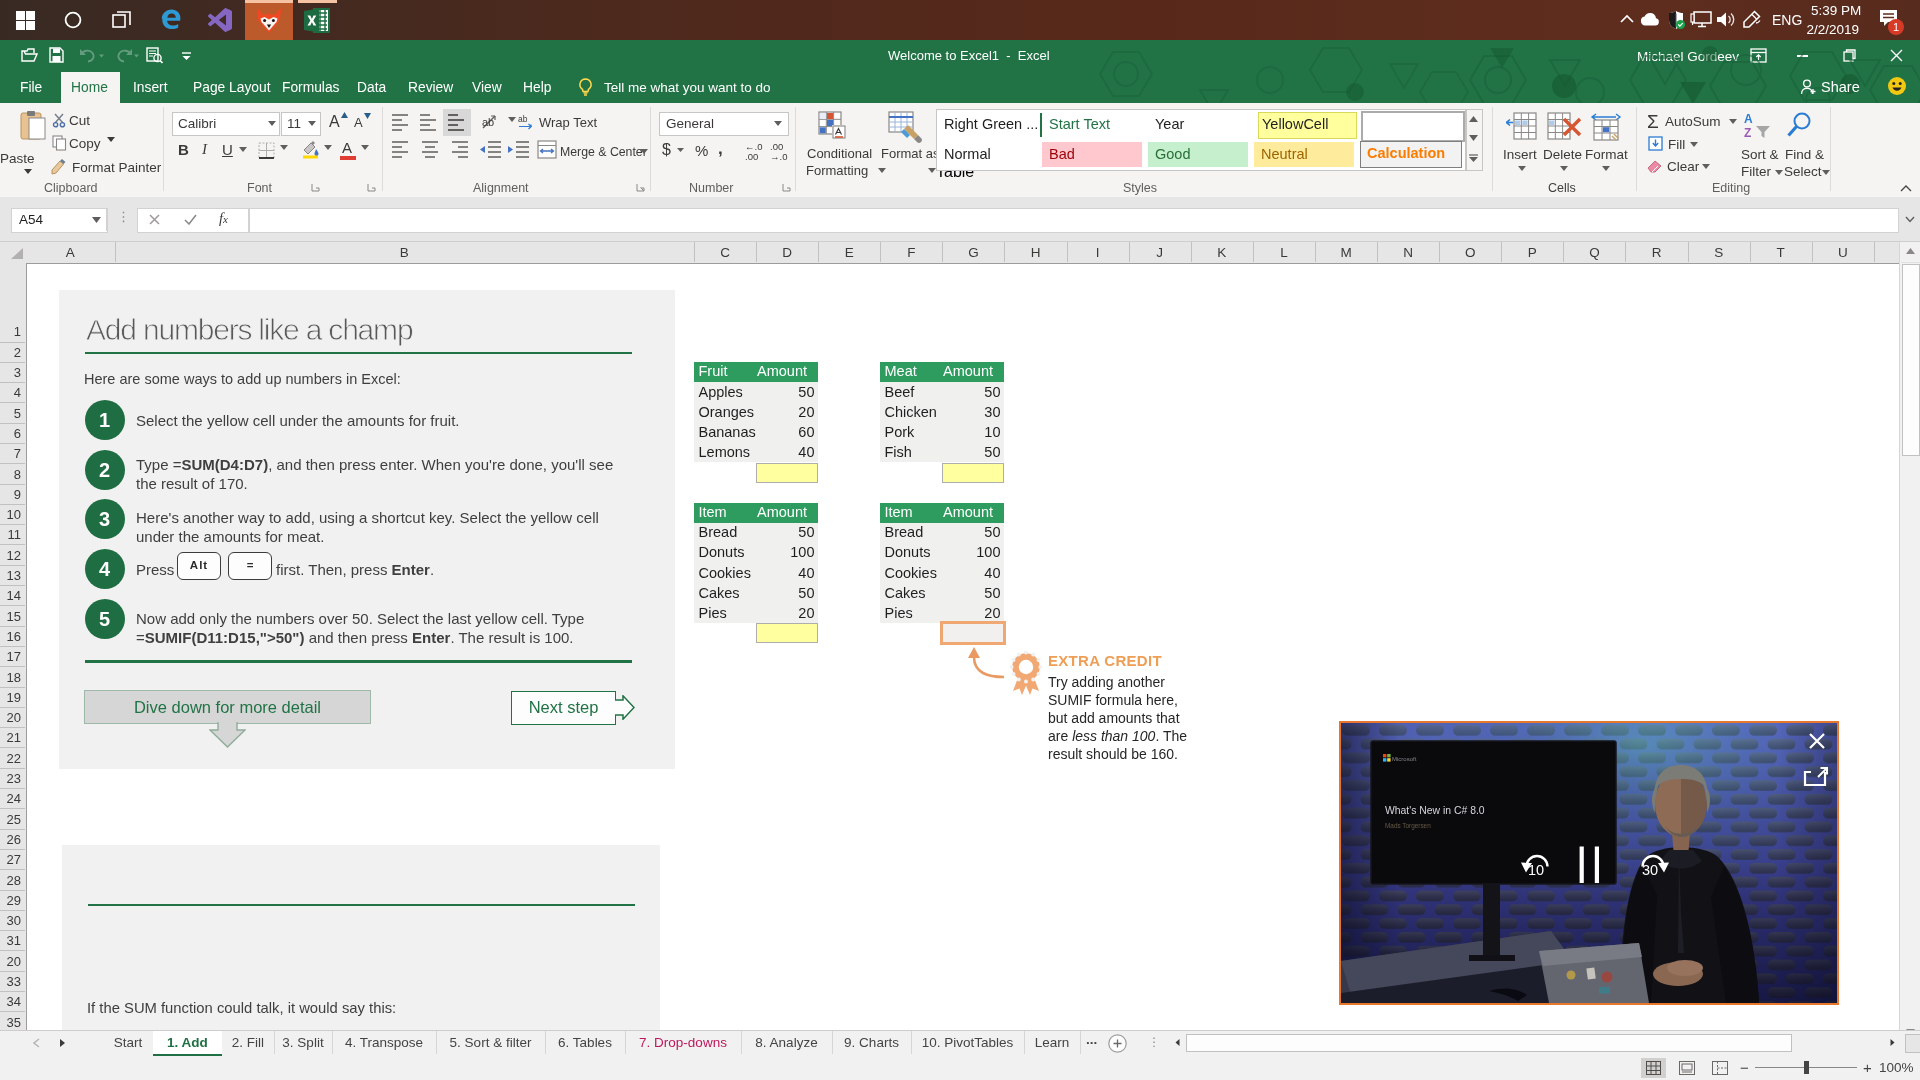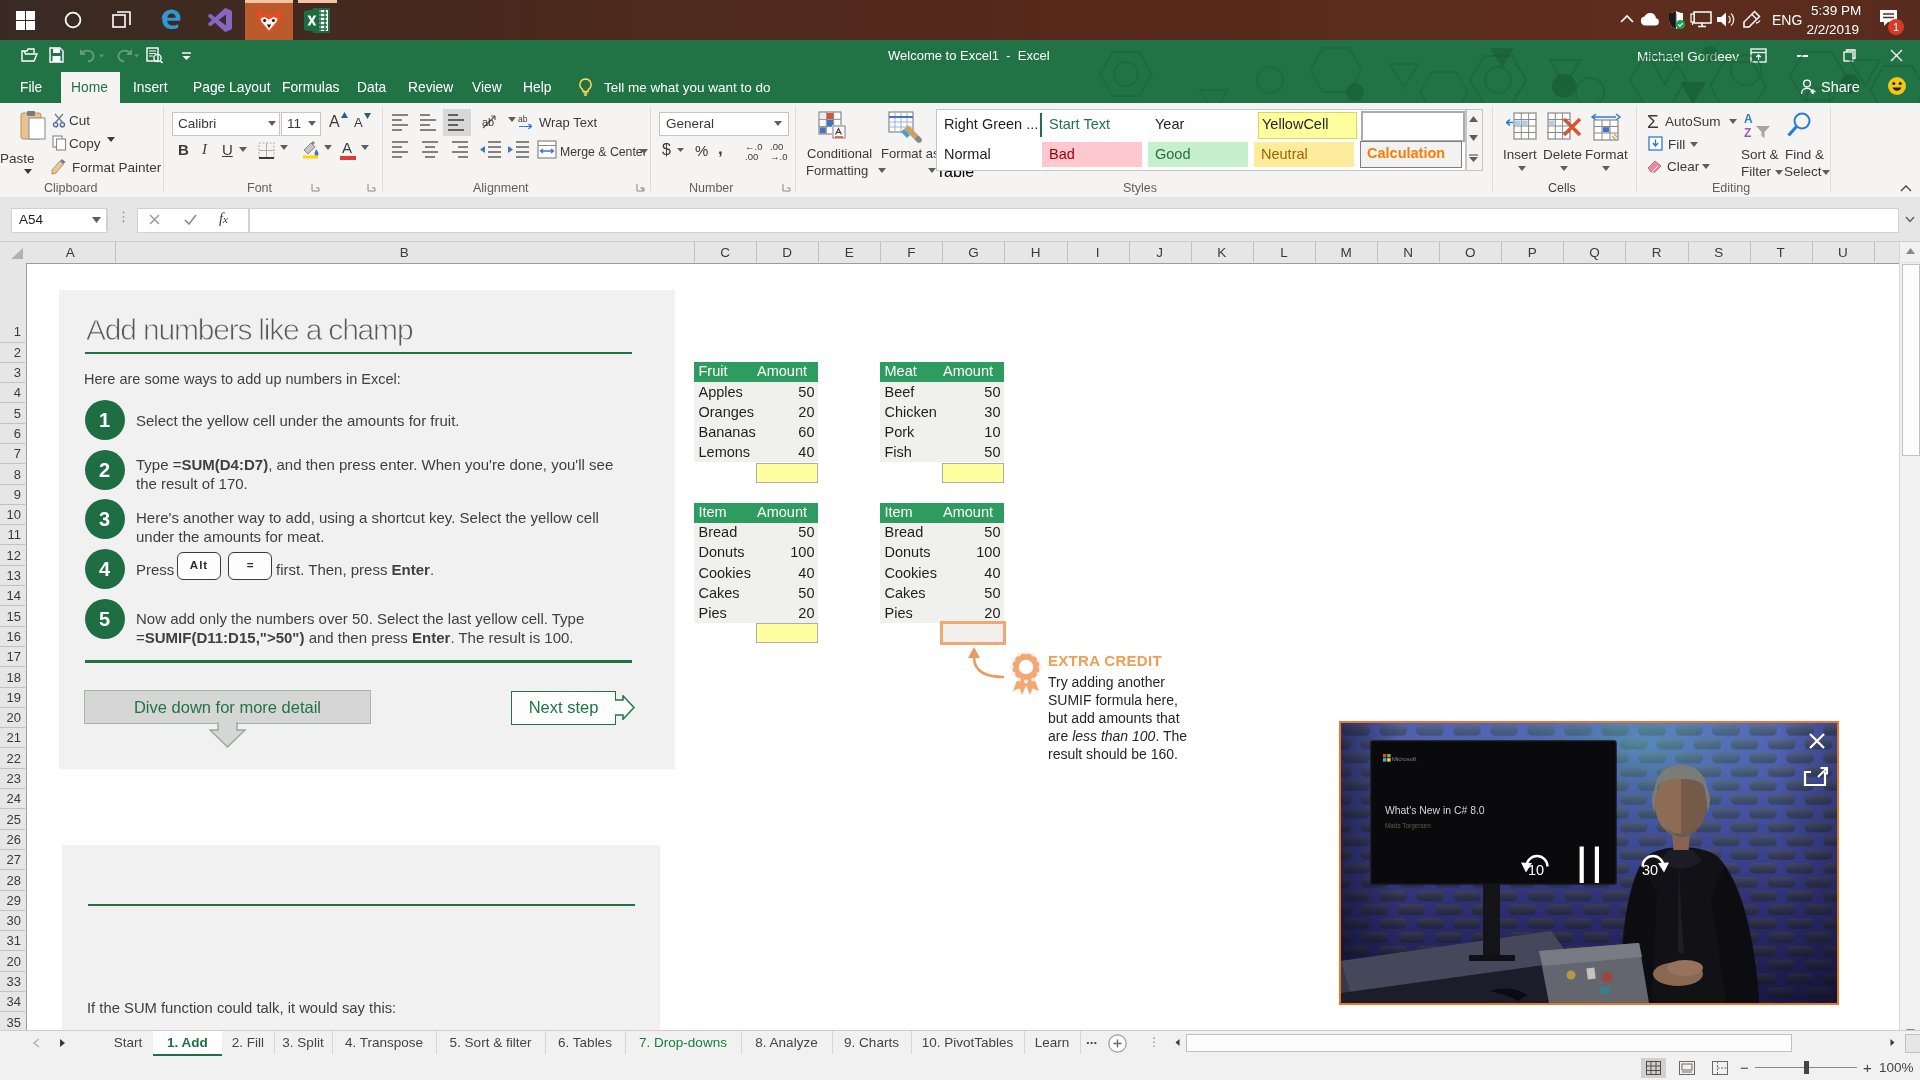--- a/index.html
+++ b/index.html
@@ -947,21 +947,21 @@
 <svg class="ab" style="left:58px;top:7px" width="8" height="10" viewBox="0 0 8 10">
         <path d="M2 1 L7 5 L2 9 Z" fill="#3b3a39"></path>
       </svg>
 <div class="ab" style="left:103px;top:0;width:50px;height:23px;border-right:1px solid #d8d6d4;color:#444;font-size:13.5px;text-align:center;line-height:24px">Start</div>
 <div class="ab" style="left:153px;top:0;width:69px;height:23px;background:#fff;border-bottom:2px solid #1f7044;box-sizing:content-box;color:#1f7044;font-weight:bold;font-size:13.5px;text-align:center;line-height:23px">1. Add</div>
 <div class="ab" style="left:222px;top:0;width:52px;height:23px;border-right:1px solid #d8d6d4;color:#444;font-size:13.5px;text-align:center;line-height:24px">2. Fill</div>
 <div class="ab" style="left:274px;top:0;width:58px;height:23px;border-right:1px solid #d8d6d4;color:#444;font-size:13.5px;text-align:center;line-height:24px">3. Split</div>
 <div class="ab" style="left:332px;top:0;width:104px;height:23px;border-right:1px solid #d8d6d4;color:#444;font-size:13.5px;text-align:center;line-height:24px">4. Transpose</div>
 <div class="ab" style="left:436px;top:0;width:109px;height:23px;border-right:1px solid #d8d6d4;color:#444;font-size:13.5px;text-align:center;line-height:24px">5. Sort &amp; filter</div>
 <div class="ab" style="left:545px;top:0;width:80px;height:23px;border-right:1px solid #d8d6d4;color:#444;font-size:13.5px;text-align:center;line-height:24px">6. Tables</div>
-<div class="ab" style="left:625px;top:0;width:116px;height:23px;border-right:1px solid #d8d6d4;color:#15803d;font-size:13.5px;text-align:center;line-height:24px">7. Drop-downs</div>
+<div class="ab" style="left:625px;top:0;width:116px;height:23px;border-right:1px solid #d8d6d4;color:#be185d;font-size:13.5px;text-align:center;line-height:24px">7. Drop-downs</div>
 <div class="ab" style="left:741px;top:0;width:91px;height:23px;border-right:1px solid #d8d6d4;color:#444;font-size:13.5px;text-align:center;line-height:24px">8. Analyze</div>
 <div class="ab" style="left:832px;top:0;width:79px;height:23px;border-right:1px solid #d8d6d4;color:#444;font-size:13.5px;text-align:center;line-height:24px">9. Charts</div>
 <div class="ab" style="left:911px;top:0;width:113px;height:23px;border-right:1px solid #d8d6d4;color:#444;font-size:13.5px;text-align:center;line-height:24px">10. PivotTables</div>
 <div class="ab" style="left:1024px;top:0;width:56px;height:23px;border-right:1px solid #d8d6d4;color:#444;font-size:13.5px;text-align:center;line-height:24px">Learn</div>
 <div class="tx" style="left:1086px;top:1px;color:#444;font-size:13.5px;font-weight:bold">...</div>
 <svg class="ab" style="left:1108px;top:3px" width="19" height="19" viewBox="0 0 19 19">
         <circle cx="9.5" cy="9.5" r="8.7" fill="#fdfdfd" stroke="#9e9c9a" stroke-width="1.2"></circle>
         <path d="M9.5 5.5 v8 M5.5 9.5 h8" stroke="#6a6866" stroke-width="1.3"></path>
       </svg>
 <div class="tx" style="left:1148px;top:4px;color:#8a8886;font-size:12px">⋮</div>

